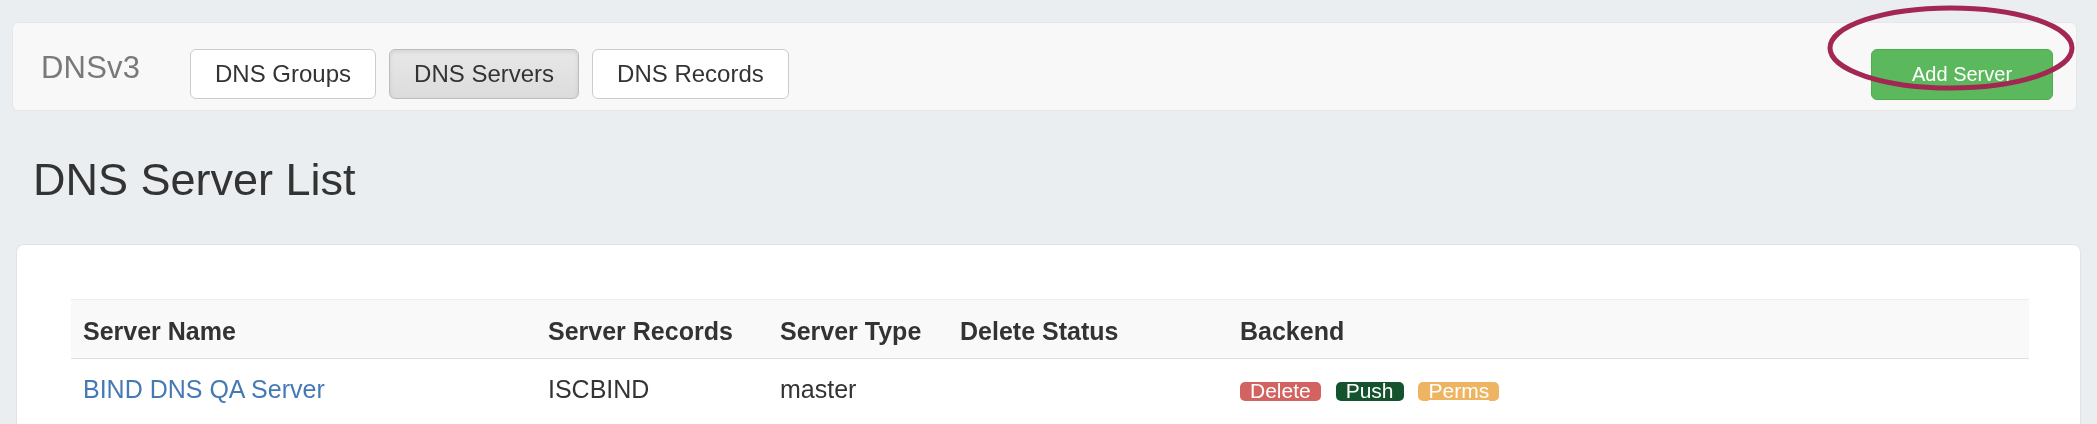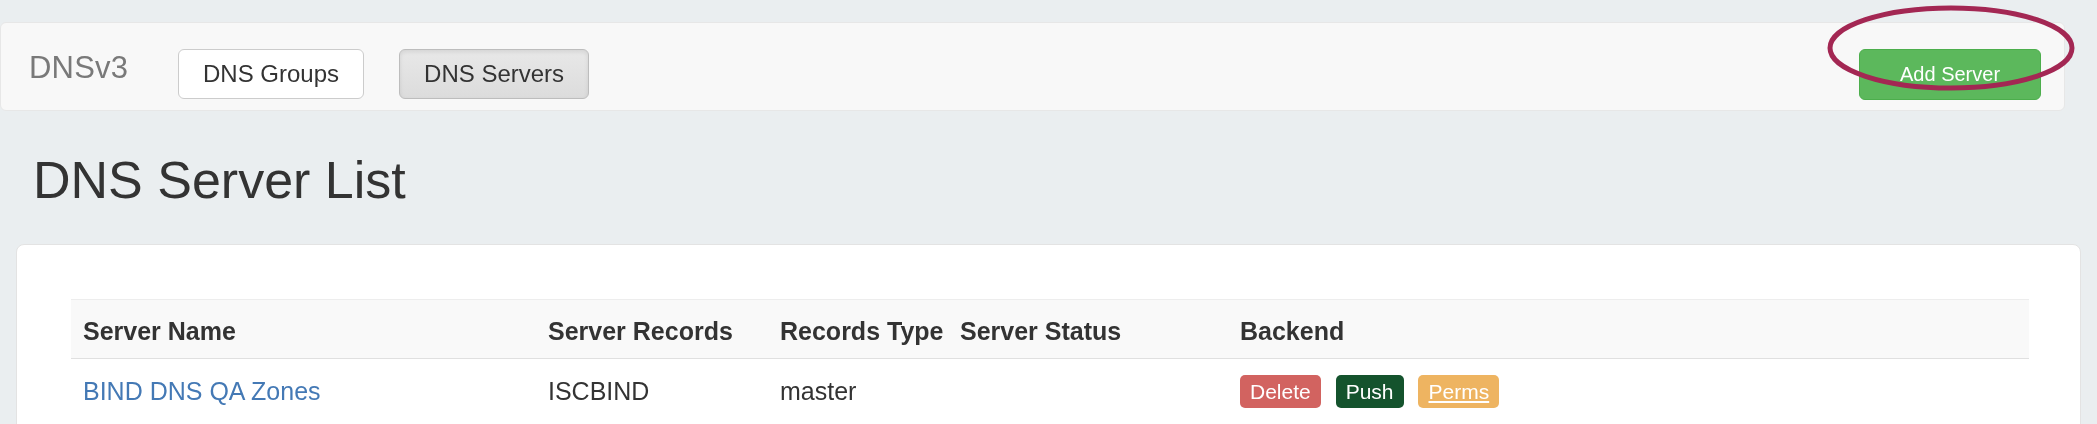--- a/index.html
+++ b/index.html
@@ -11,21 +11,21 @@
     height: 424px;
     background: #eaeef0;
     font-family: "Liberation Sans", sans-serif;
     overflow: hidden;
     -webkit-font-smoothing: antialiased;
   }
 
   
   .navbar {
     position: absolute;
-    left: 0;
+    left: 12px;
     top: 22px;
     width: 2065px;
     height: 89px;
     background: #f8f8f8;
     border: 1px solid #e7e7e7;
     border-radius: 6px;
     box-sizing: border-box;
   }
   .brand {
     position: absolute;
@@ -56,21 +56,20 @@
     font-size: 24px;
     color: #333333;
     white-space: nowrap;
     box-sizing: border-box;
     cursor: pointer;
   }
   .nav-btn.active {
     background: linear-gradient(to bottom, #e8e8e8 0%, #dcdcdc 100%);
     border-color: #bdbdbd;
     box-shadow: inset 0 2px 4px rgba(0,0,0,0.09);
-    margin-left: 22px;
   }
 
   .add-btn {
     position: absolute;
     left: 1858px;
     top: 26px;
     height: 51px;
     padding: 0 40px;
     display: flex;
     align-items: center;
@@ -98,21 +97,21 @@
     fill: none;
     stroke: #a32753;
     stroke-width: 5;
   }
 
   
   .page-title {
     position: absolute;
     left: 33px;
     top: 152px;
-    font-size: 52px;
+    font-size: 45px;
     color: #333333;
     line-height: 56px;
     white-space: nowrap;
   }
 
   
   .card {
     position: absolute;
     left: 16px;
     top: 244px;
@@ -161,21 +160,21 @@
   .row-link {
     color: #4479b5;
     text-decoration: none;
     cursor: pointer;
   }
 
   .act {
     display: inline-flex;
     align-items: center;
     justify-content: center;
-    height: 33px;
+    height: 19px;
     padding: 0 10px;
     border-radius: 5px;
     font-size: 21px;
     color: #ffffff;
     margin-right: 8px;
     box-sizing: border-box;
     cursor: pointer;
     white-space: nowrap;
   }
   .act-delete { background: #d26360; }
@@ -188,20 +187,23 @@
 <div class="navbar">
 
   <div class="brand">DNSv3</div>
 
   <div class="nav-btns">
     <div class="nav-btn">
       <span>DNS Groups</span>
     </div>
     <div class="nav-btn active">
       <span>DNS Servers</span>
+    </div>
+    <div class="nav-btn">
+      <span>DNS Records</span>
     </div>
   </div>
 
   <div class="add-btn">
     <span>Add Server</span>
   </div>
 </div>
 
 <svg class="annot" viewBox="0 0 250 88" xmlns="http://www.w3.org/2000/svg">
   <ellipse cx="125" cy="44" rx="121" ry="40"></ellipse>
@@ -215,29 +217,29 @@
       <col class="col-name">
         <col class="col-backend">
         <col class="col-type">
       <col class="col-status">
         <col class="col-actions">
     </colgroup>
     <thead>
       <tr>
         <th>Server Name</th>
         <th>Server Records</th>
-        <th>Records Type</th>
-        <th>Server Status</th>
+        <th>Server Type</th>
+        <th>Delete Status</th>
         <th>Backend</th>
       </tr>
     </thead>
     <tbody>
       <tr>
         <td>
-          <a class="row-link">BIND DNS QA Zones</a>
+          <a class="row-link">BIND DNS QA Server</a>
         </td>
         <td>ISCBIND</td>
         <td>master</td>
         <td></td>
         <td>
           <span class="act act-delete">Delete</span>
           <span class="act act-push">Push</span>
           <span class="act act-perms">Perms</span>
         </td>
       </tr>

